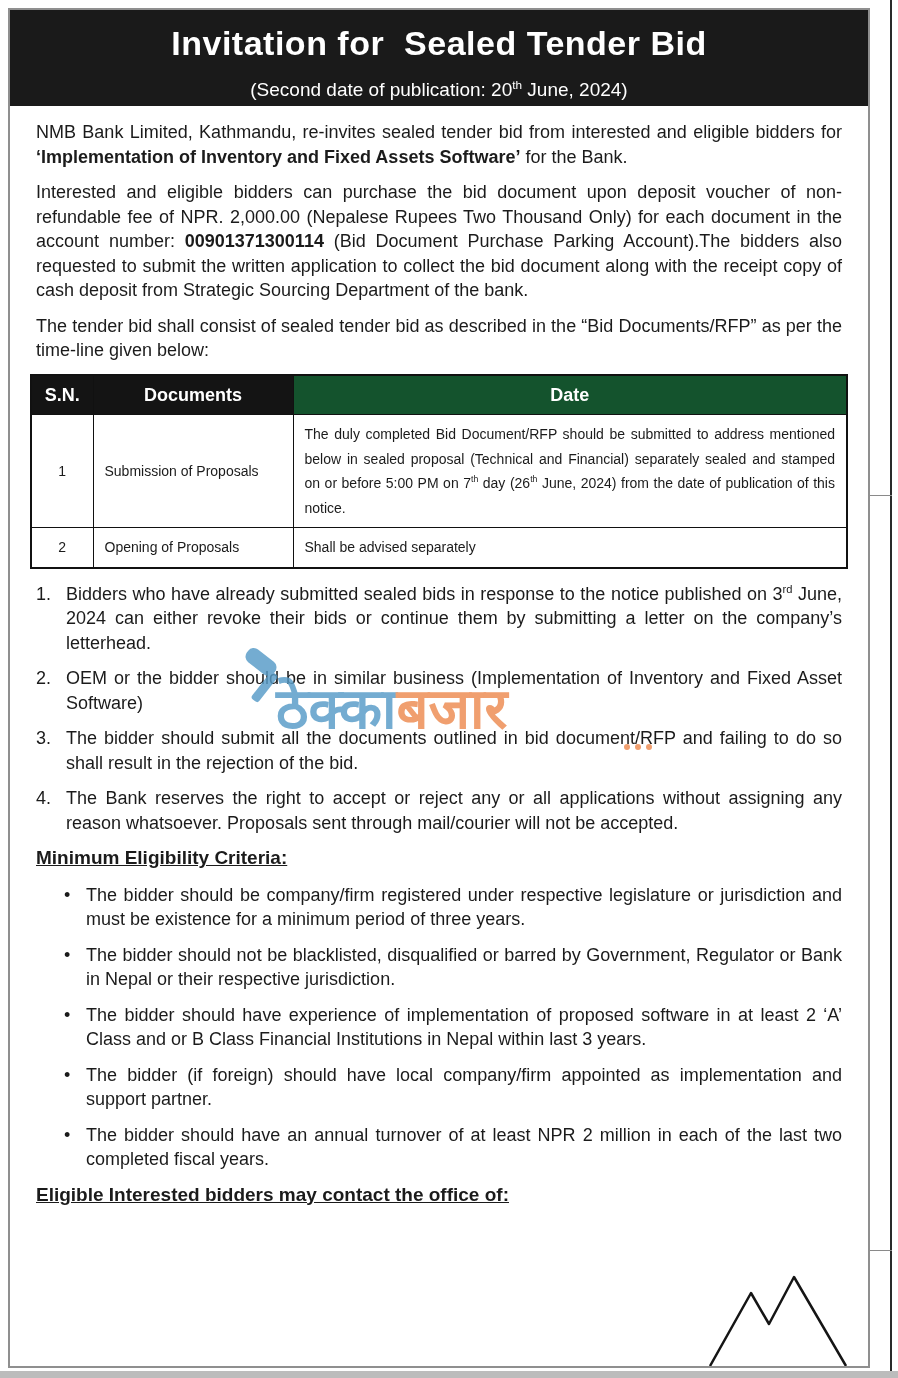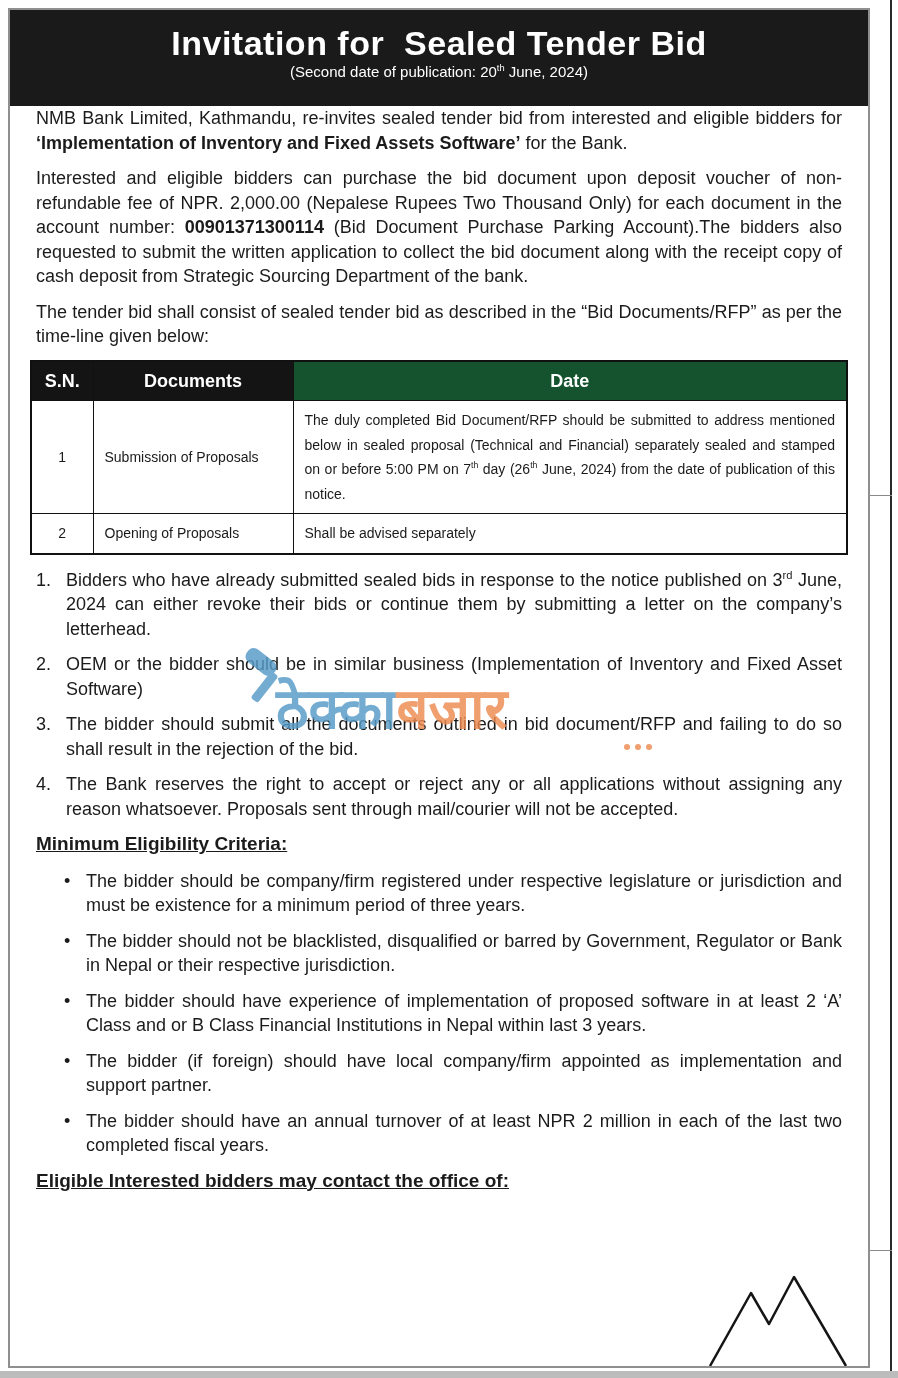--- a/index.html
+++ b/index.html
@@ -9,23 +9,23 @@
   
   .news-rule { position:absolute; top:0; right:6px; width:2px; height:1378px; background:#2a2a2a; }
   .edge-tick { position:absolute; right:6px; width:22px; height:1px; background:#8a8a8a; }
   .tick-1 { top:495px; } .tick-2 { top:1250px; }
   .bottom-bar { position:absolute; left:0; bottom:0; width:100%; height:7px; background:#bcbcbc; }
 
   .notice-box { position:absolute; left:8px; top:8px; width:862px; height:1360px; background:#fff; border:2px solid #8f8f8f; overflow:hidden; }
 
   .masthead { width:100%; height:96px; background:#1a1a1a; color:#fff; text-align:center; padding-top:14px; }
   .masthead h1 { font-size:34px; font-weight:bold; letter-spacing:.5px; white-space:pre; }
-  .masthead .sub { font-size:15px; font-weight:400; margin-top:0;text-align:center; }
+  .masthead .sub { font-size:19px; font-weight:400; margin-top:16px;text-align:center; }
 
-  .content { padding:0 26px 0 26px; font-size:18px; line-height:24.5px; }
+  .content { padding:14px 26px 0 26px; font-size:18px; line-height:24.5px; }
   .content p.body { text-align:justify; margin-bottom:11px; }
   b { font-weight:bold; }
   sup { font-size:.62em; vertical-align:super; line-height:0; }
 
   table.sched { border-collapse:collapse; width:calc(100% + 12px); margin:4px 0 13px -6px; border:2px solid #111; }
   table.sched th { background:#141414; color:#fff; font-size:18px; font-weight:bold; padding:7px 6px; border:1.5px solid #111; text-align:center; }
   table.sched td { border:1.5px solid #111; padding:7px 11px; vertical-align:middle; font-size:14px; }
   td.sn { width:62px; text-align:center; }
   td.act { width:200px; }
   td.date-cell { text-align:justify; }

